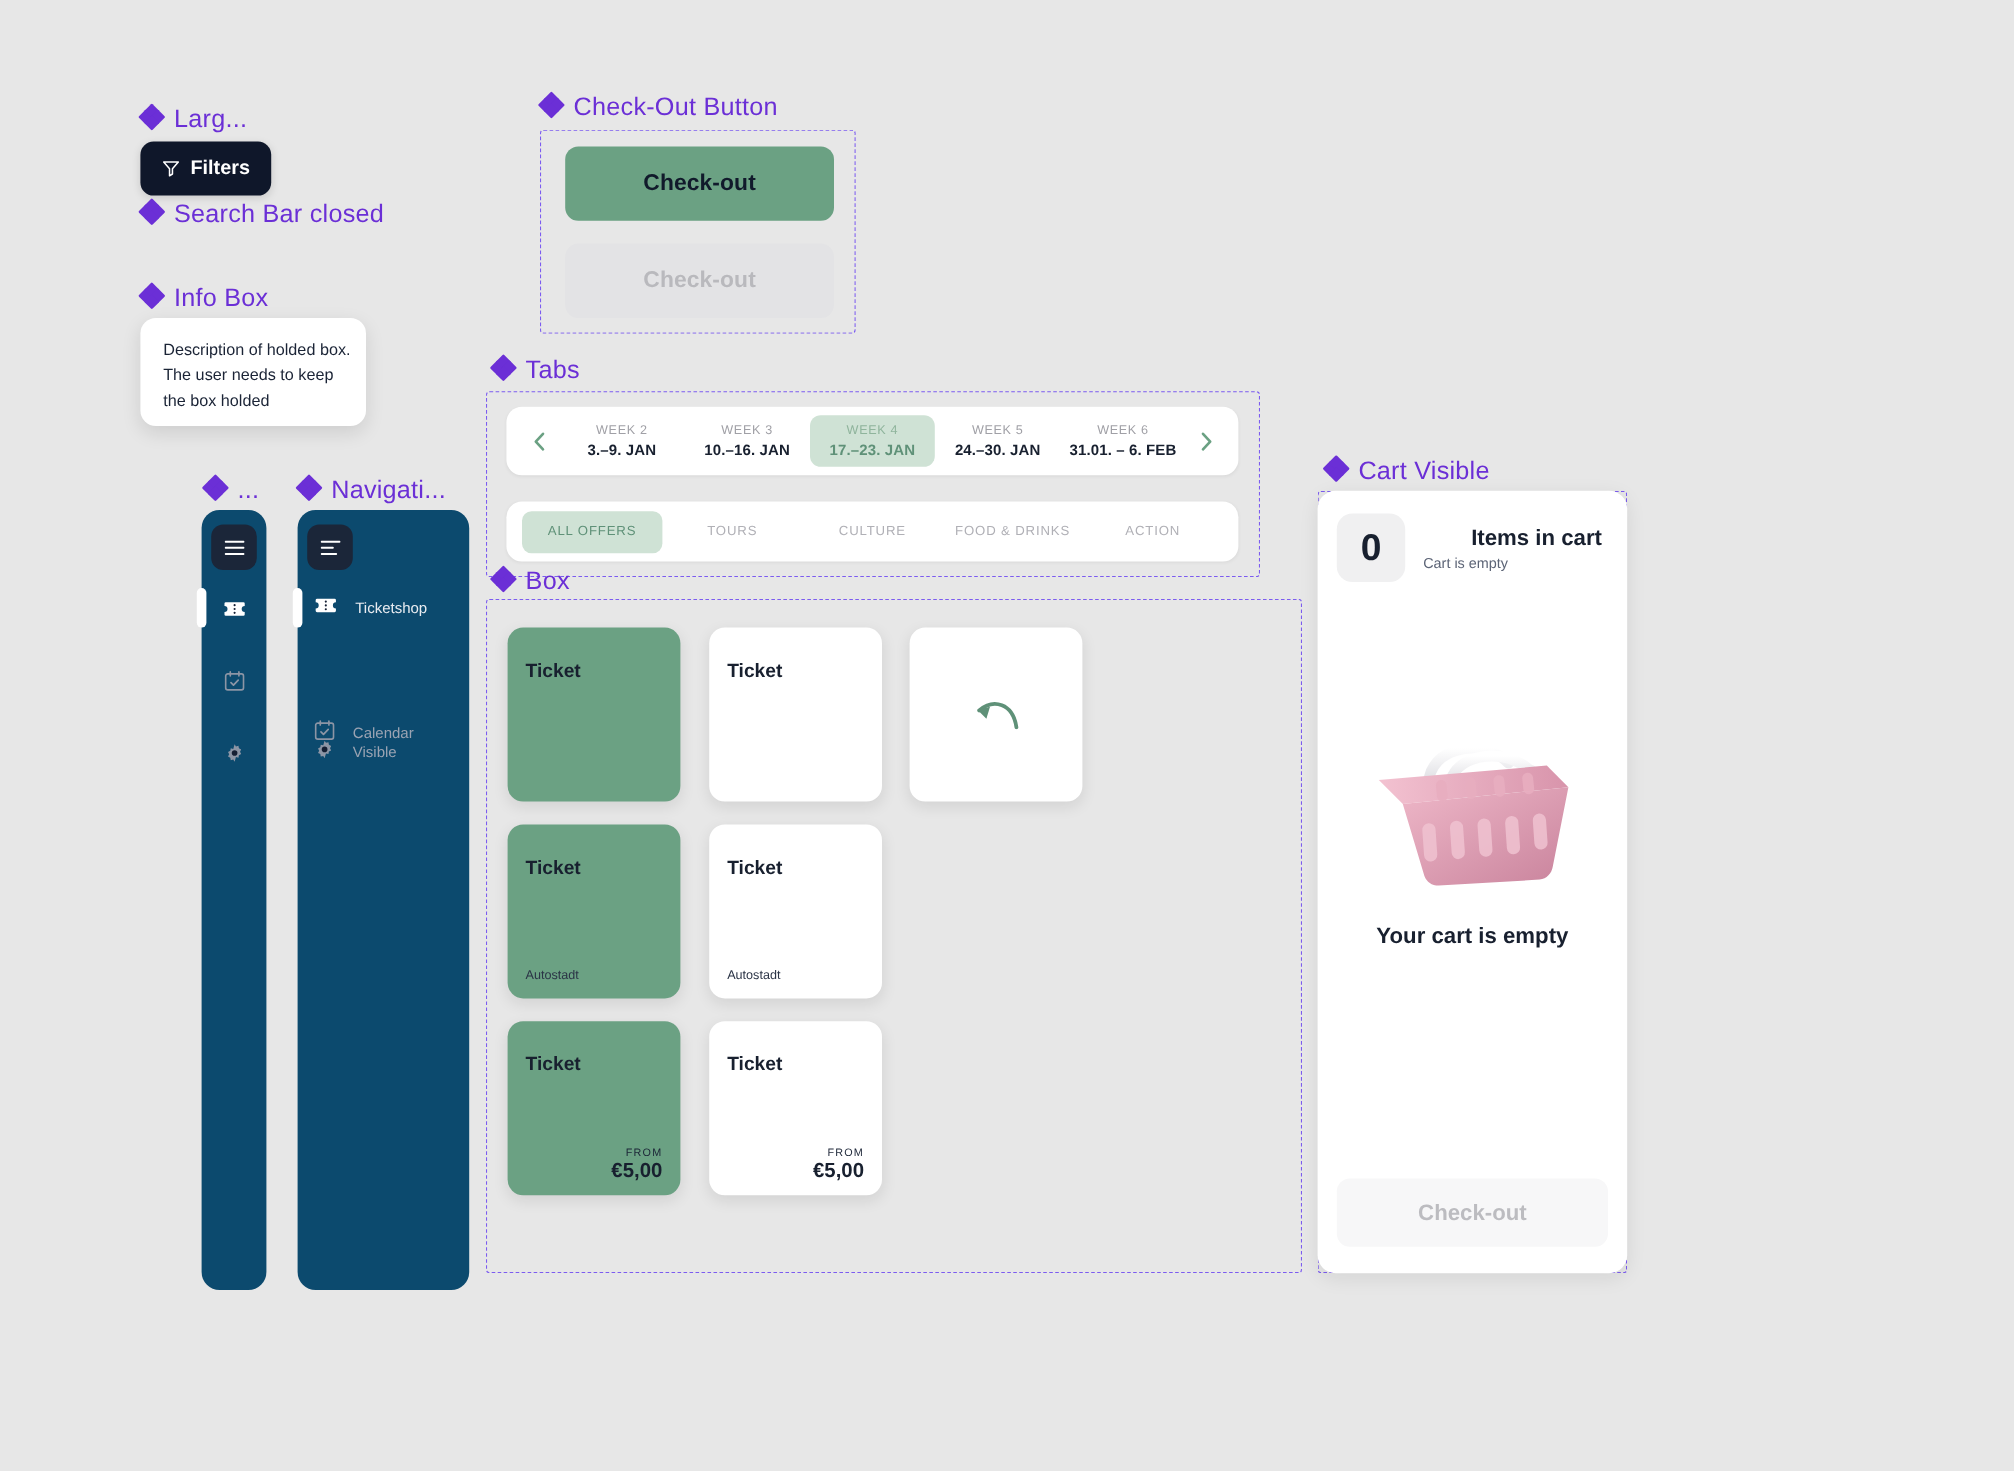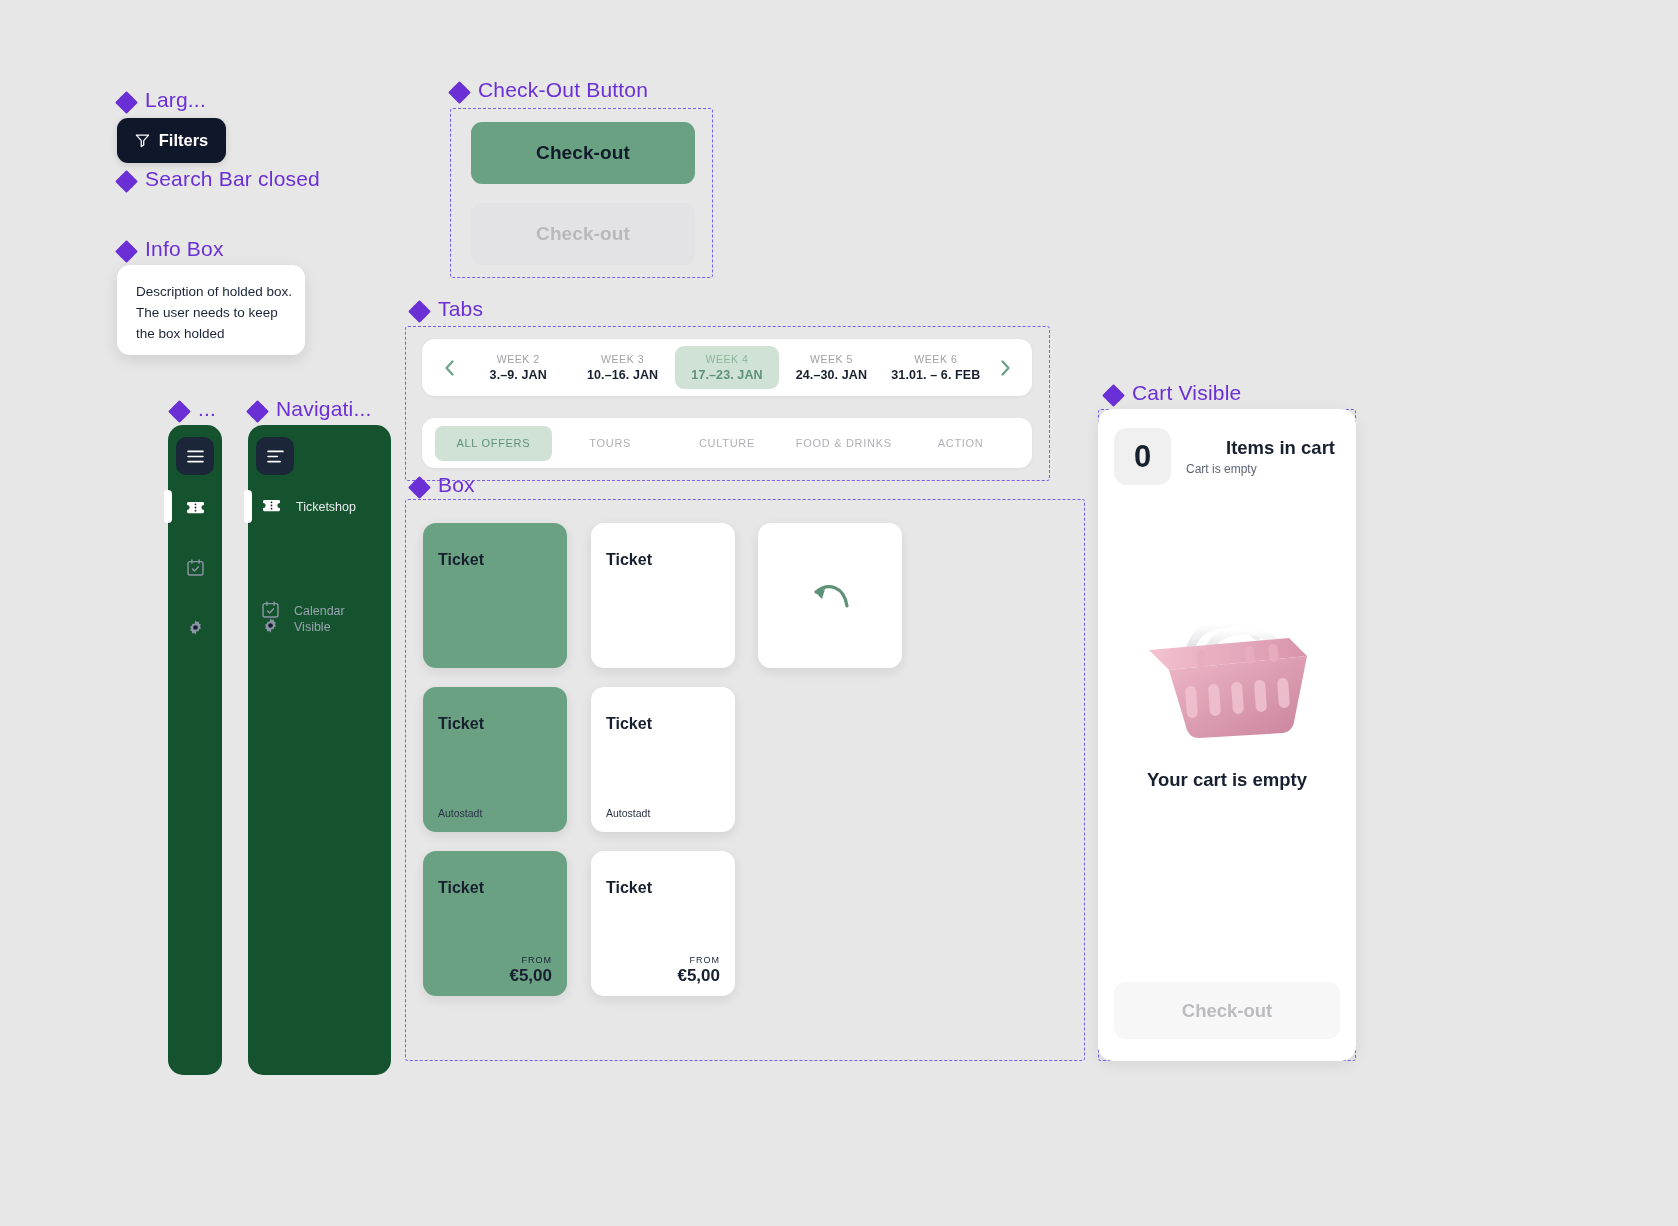--- a/index.html
+++ b/index.html
@@ -7,21 +7,21 @@
     width: 1678px; height: 1226px;
     background: #e7e7e7;
     font-family: "Liberation Sans", sans-serif;
     overflow: hidden;
   }
   .canvas { position: relative; width: 1678px; height: 1226px; }
 
   
   .anno {
     position: absolute;
-    display: flex; align-items: flex-end; gap: 9px;
+    display: flex; align-items: flex-start; gap: 9px;
     color: #6b2fd6;
     font-size: 21px;
     letter-spacing: .2px;
     white-space: nowrap;
     font-family: "Liberation Sans", sans-serif;
   }
   .anno-glyph {
     position: relative; width: 19px; height: 19px; flex: none;
   }
   .anno-glyph i {
@@ -158,21 +158,21 @@
   .tcard .t-price .amt {
     font-size: 17px; font-weight: bold; color: #18202f; display: block;
   }
   .tcard .undo-wrap {
     position: absolute; inset: 0; display: flex; align-items: center; justify-content: center;
   }
 
   
   .sb {
     position: absolute;
-    background: #14532d;
+    background: #0c4a6e;
     border-radius: 15px;
   }
   .sb-collapsed { left: 168px; top: 425px; width: 54px; height: 650px; }
   .sb-expanded  { left: 248px; top: 425px; width: 143px; height: 650px; }
 
   .sb-toggle {
     position: absolute; top: 12px;
     width: 38px; height: 38px; border-radius: 10px;
     background: #1b2639;
     display: flex; align-items: center; justify-content: center;
@@ -308,21 +308,21 @@
 
   <div class="dashbox" style="left:405px; top:326px; width:645px; height:155px;"></div>
   <div class="tabs-group">
 
     <div class="week-bar">
       <div class="wk-arrow">
         <svg width="13" height="18" viewBox="0 0 13 18" fill="none">
           <path d="M9.5 2.5 3.5 9l6 6.5" stroke="#6ba183" stroke-width="2.2" stroke-linecap="round" stroke-linejoin="round"></path>
         </svg>
       </div>
-      <div id="week-items" style="flex:1; display:flex; align-items:center;">
+      <div id="week-items" style="flex:1; display:flex; align-items:center;justify-content:center;">
           <div class="wk-item">
             <div class="wk-name">WEEK 2</div>
             <div class="wk-range">3.–9. JAN</div>
           </div>
           <div class="wk-item">
             <div class="wk-name">WEEK 3</div>
             <div class="wk-range">10.–16. JAN</div>
           </div>
           <div class="wk-item active">
             <div class="wk-name">WEEK 4</div>

